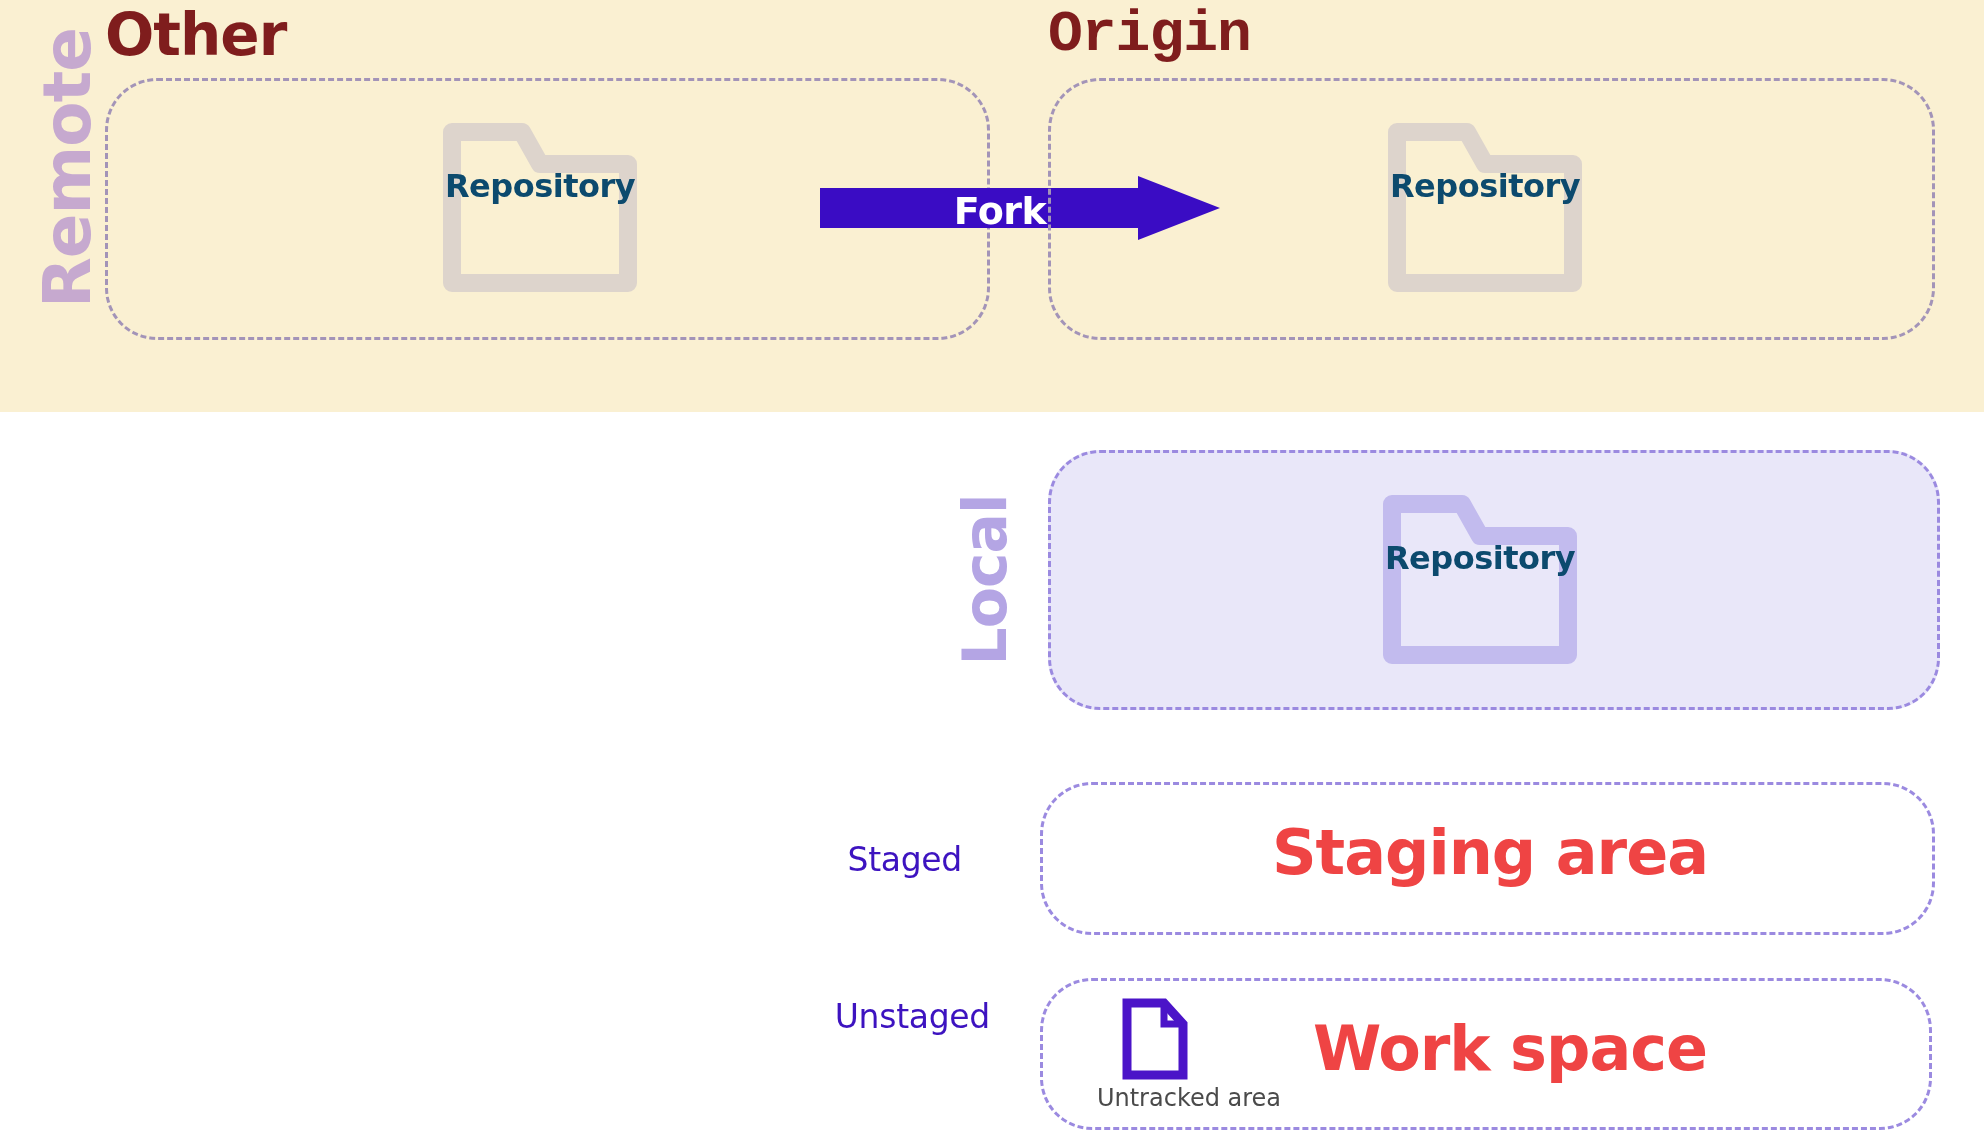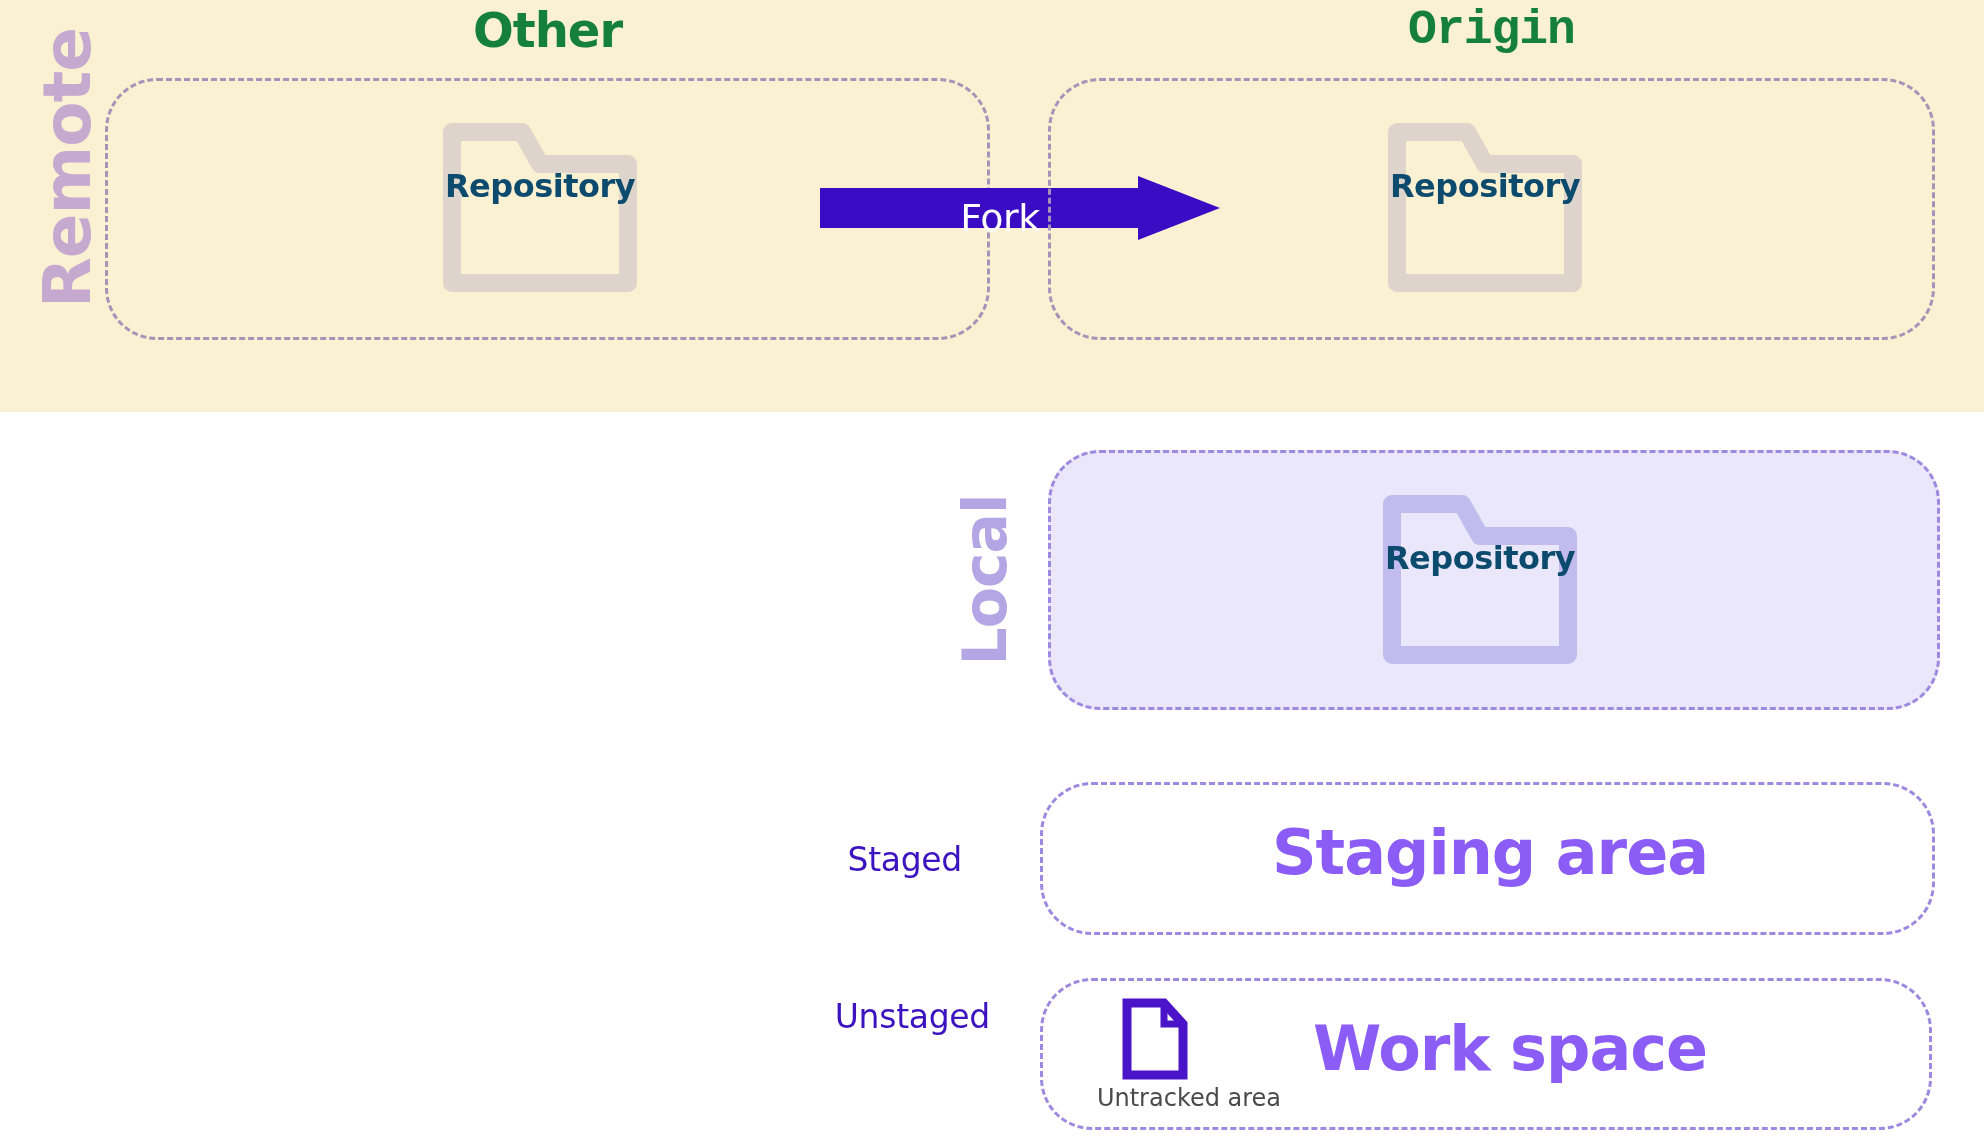--- a/index.html
+++ b/index.html
@@ -52,26 +52,26 @@
     width: 200px;
     text-align: center;
     transform: rotate(-90deg);
     font-size: 60px;
     color: #b4a5e4;
   }
 
   
   .section-title {
     position: absolute;
-    font-size: 48px;
-    font-weight: bold;
-    color: #15803d;
+    font-size: 58px;
+    font-weight: bold;
+    color: #7f1d1d;
     letter-spacing: -1px;
     line-height: 1;
-    text-align: center;
+    text-align: left;
     white-space: nowrap;
   }
   .title-other  { left: 105px;  top: 6px; width: 885px; }
   .title-origin { left: 1048px; top: 6px; width: 887px; font-family: Liberation Mono, monospace; }
 
   
   .dbox {
     position: absolute;
     border-style: dashed;
     border-width: 3px;
@@ -131,38 +131,38 @@
     position: absolute;
     left: 820px;
     top: 176px;
     width: 400px;
     height: 64px;
   }
   .fork-arrow svg { display: block; width: 400px; height: 64px; }
   .fork-label {
     position: absolute;
     left: 0;
-    top: 10px;
+    top: 3px;
     width: 360px;
     height: 64px;
     display: flex;
     align-items: center;
     justify-content: center;
     font-size: 38px;
-    font-weight: normal;
+    font-weight: bold;
     color: #ffffff;
     letter-spacing: -0.5px;
   }
 
   
   .area-caption {
     position: absolute;
     font-size: 62px;
     font-weight: bold;
-    color: #8b5cf6;
+    color: #ef4444;
     letter-spacing: -1px;
     line-height: 1;
     white-space: nowrap;
     text-align: center;
   }
   .caption-staging { left: 1060px; top: 822px;  width: 860px; }
   .caption-work    { left: 1100px; top: 1018px; width: 820px; }
 
   
   .state-label {

